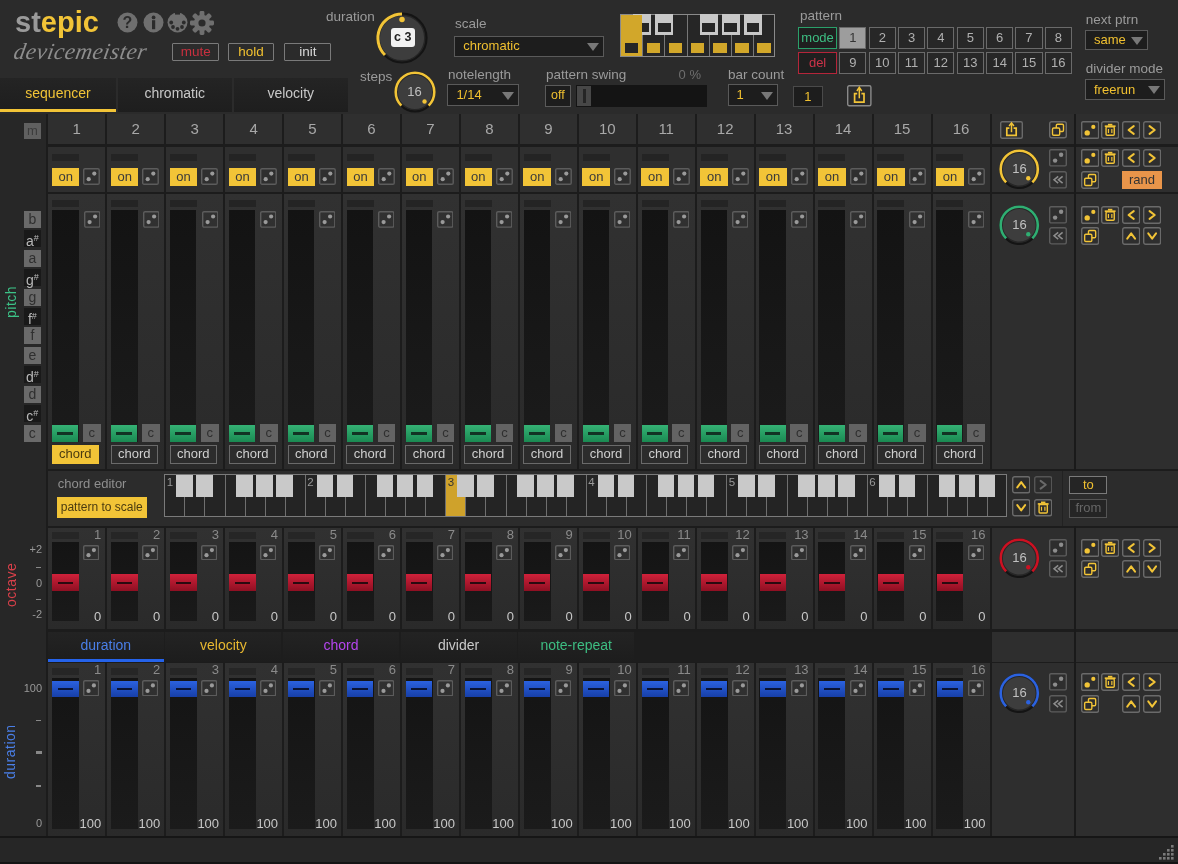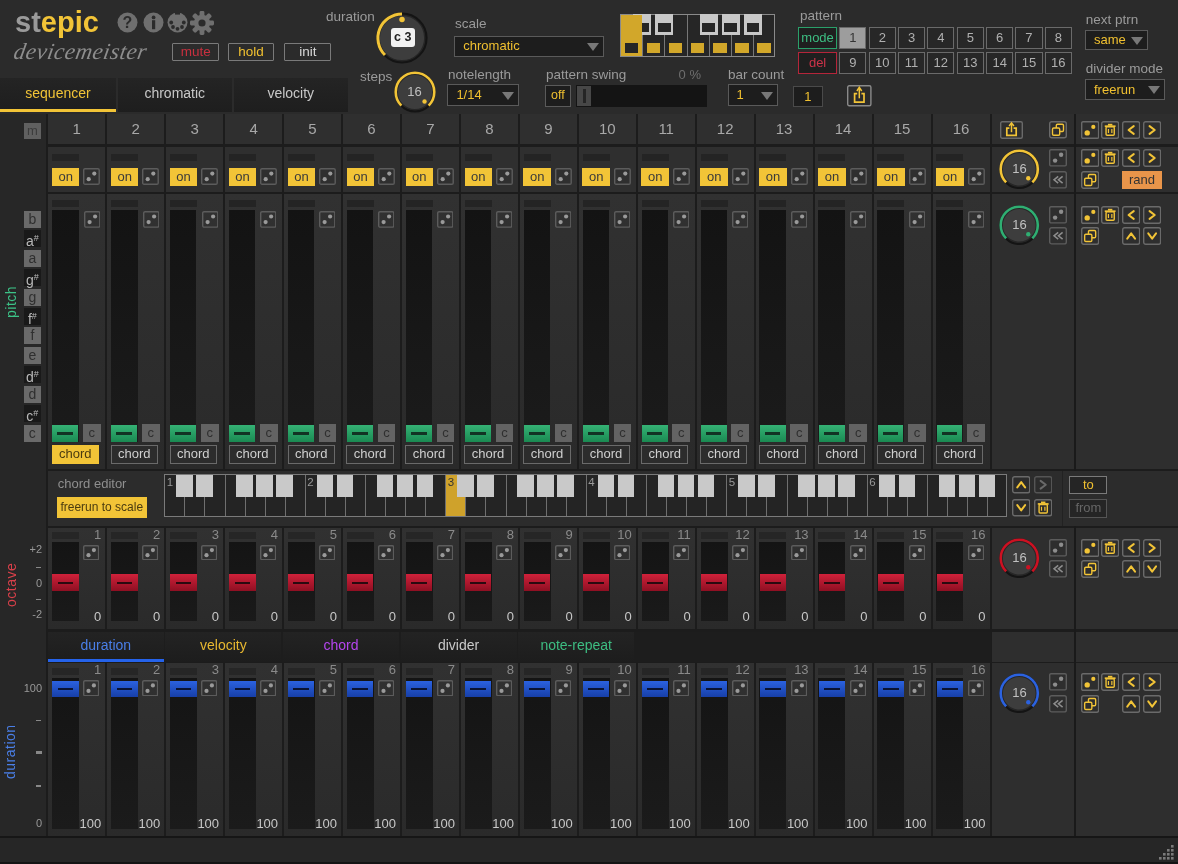--- a/index.html
+++ b/index.html
@@ -633,21 +633,21 @@
     <div style="position:absolute;left:23.7px;top:366.3px;width:17.3px;height:17.0px;font-size:14px;color:#b8b8b8;text-align:center;line-height:17.0px;font-weight:400;">d<span style="font-size:9px;vertical-align:5px">#</span></div>
     <div style="position:absolute;left:23.7px;top:385.8px;width:17.3px;height:17.0px;background:#6a6a6a;"></div>
     <div style="position:absolute;left:23.7px;top:385.8px;width:17.3px;height:17.0px;font-size:14px;color:#2f2f2f;text-align:center;line-height:17.0px;font-weight:400;">d</div>
     <div style="position:absolute;left:23.7px;top:405.2px;width:17.3px;height:17.0px;background:#191919;"></div>
     <div style="position:absolute;left:23.7px;top:405.2px;width:17.3px;height:17.0px;font-size:14px;color:#b8b8b8;text-align:center;line-height:17.0px;font-weight:400;">c<span style="font-size:9px;vertical-align:5px">#</span></div>
     <div style="position:absolute;left:23.7px;top:424.6px;width:17.3px;height:17.0px;background:#6a6a6a;"></div>
     <div style="position:absolute;left:23.7px;top:424.6px;width:17.3px;height:17.0px;font-size:14px;color:#2f2f2f;text-align:center;line-height:17.0px;font-weight:400;">c</div>
     <div style="position:absolute;left:48.2px;top:470.8px;width:1129.8px;height:55.0px;background:#2c2c2c;"></div>
     <div style="position:absolute;left:57.8px;top:476.5px;width:100.0px;height:14.0px;font-size:13px;color:#8f8f8f;text-align:left;line-height:14.0px;font-weight:400;">chord editor</div>
     <div style="position:absolute;left:56.5px;top:496.6px;width:90.5px;height:21.6px;background:#f2c437;"></div>
-    <div style="position:absolute;left:56.5px;top:496.6px;width:90.5px;height:21.6px;font-size:12px;color:#4a3b10;text-align:center;line-height:21.6px;font-weight:400;">freerun to scale</div>
+    <div style="position:absolute;left:56.5px;top:496.6px;width:90.5px;height:21.6px;font-size:12px;color:#4a3b10;text-align:center;line-height:21.6px;font-weight:400;">pattern to scale</div>
     <div style="position:absolute;left:164.3px;top:473.6px;width:842.9px;height:43.3px;background:#242424;border:1px solid #7a7a7a;"></div>
     <div style="position:absolute;left:184.4px;top:474.6px;width:1.0px;height:41.3px;background:#6f6f6f;"></div>
     <div style="position:absolute;left:204.4px;top:474.6px;width:1.0px;height:41.3px;background:#6f6f6f;"></div>
     <div style="position:absolute;left:224.5px;top:474.6px;width:1.0px;height:41.3px;background:#6f6f6f;"></div>
     <div style="position:absolute;left:244.6px;top:474.6px;width:1.0px;height:41.3px;background:#6f6f6f;"></div>
     <div style="position:absolute;left:264.6px;top:474.6px;width:1.0px;height:41.3px;background:#6f6f6f;"></div>
     <div style="position:absolute;left:284.7px;top:474.6px;width:1.0px;height:41.3px;background:#6f6f6f;"></div>
     <div style="position:absolute;left:304.8px;top:474.6px;width:1.0px;height:41.3px;background:#6f6f6f;"></div>
     <div style="position:absolute;left:324.9px;top:474.6px;width:1.0px;height:41.3px;background:#6f6f6f;"></div>
     <div style="position:absolute;left:344.9px;top:474.6px;width:1.0px;height:41.3px;background:#6f6f6f;"></div>

